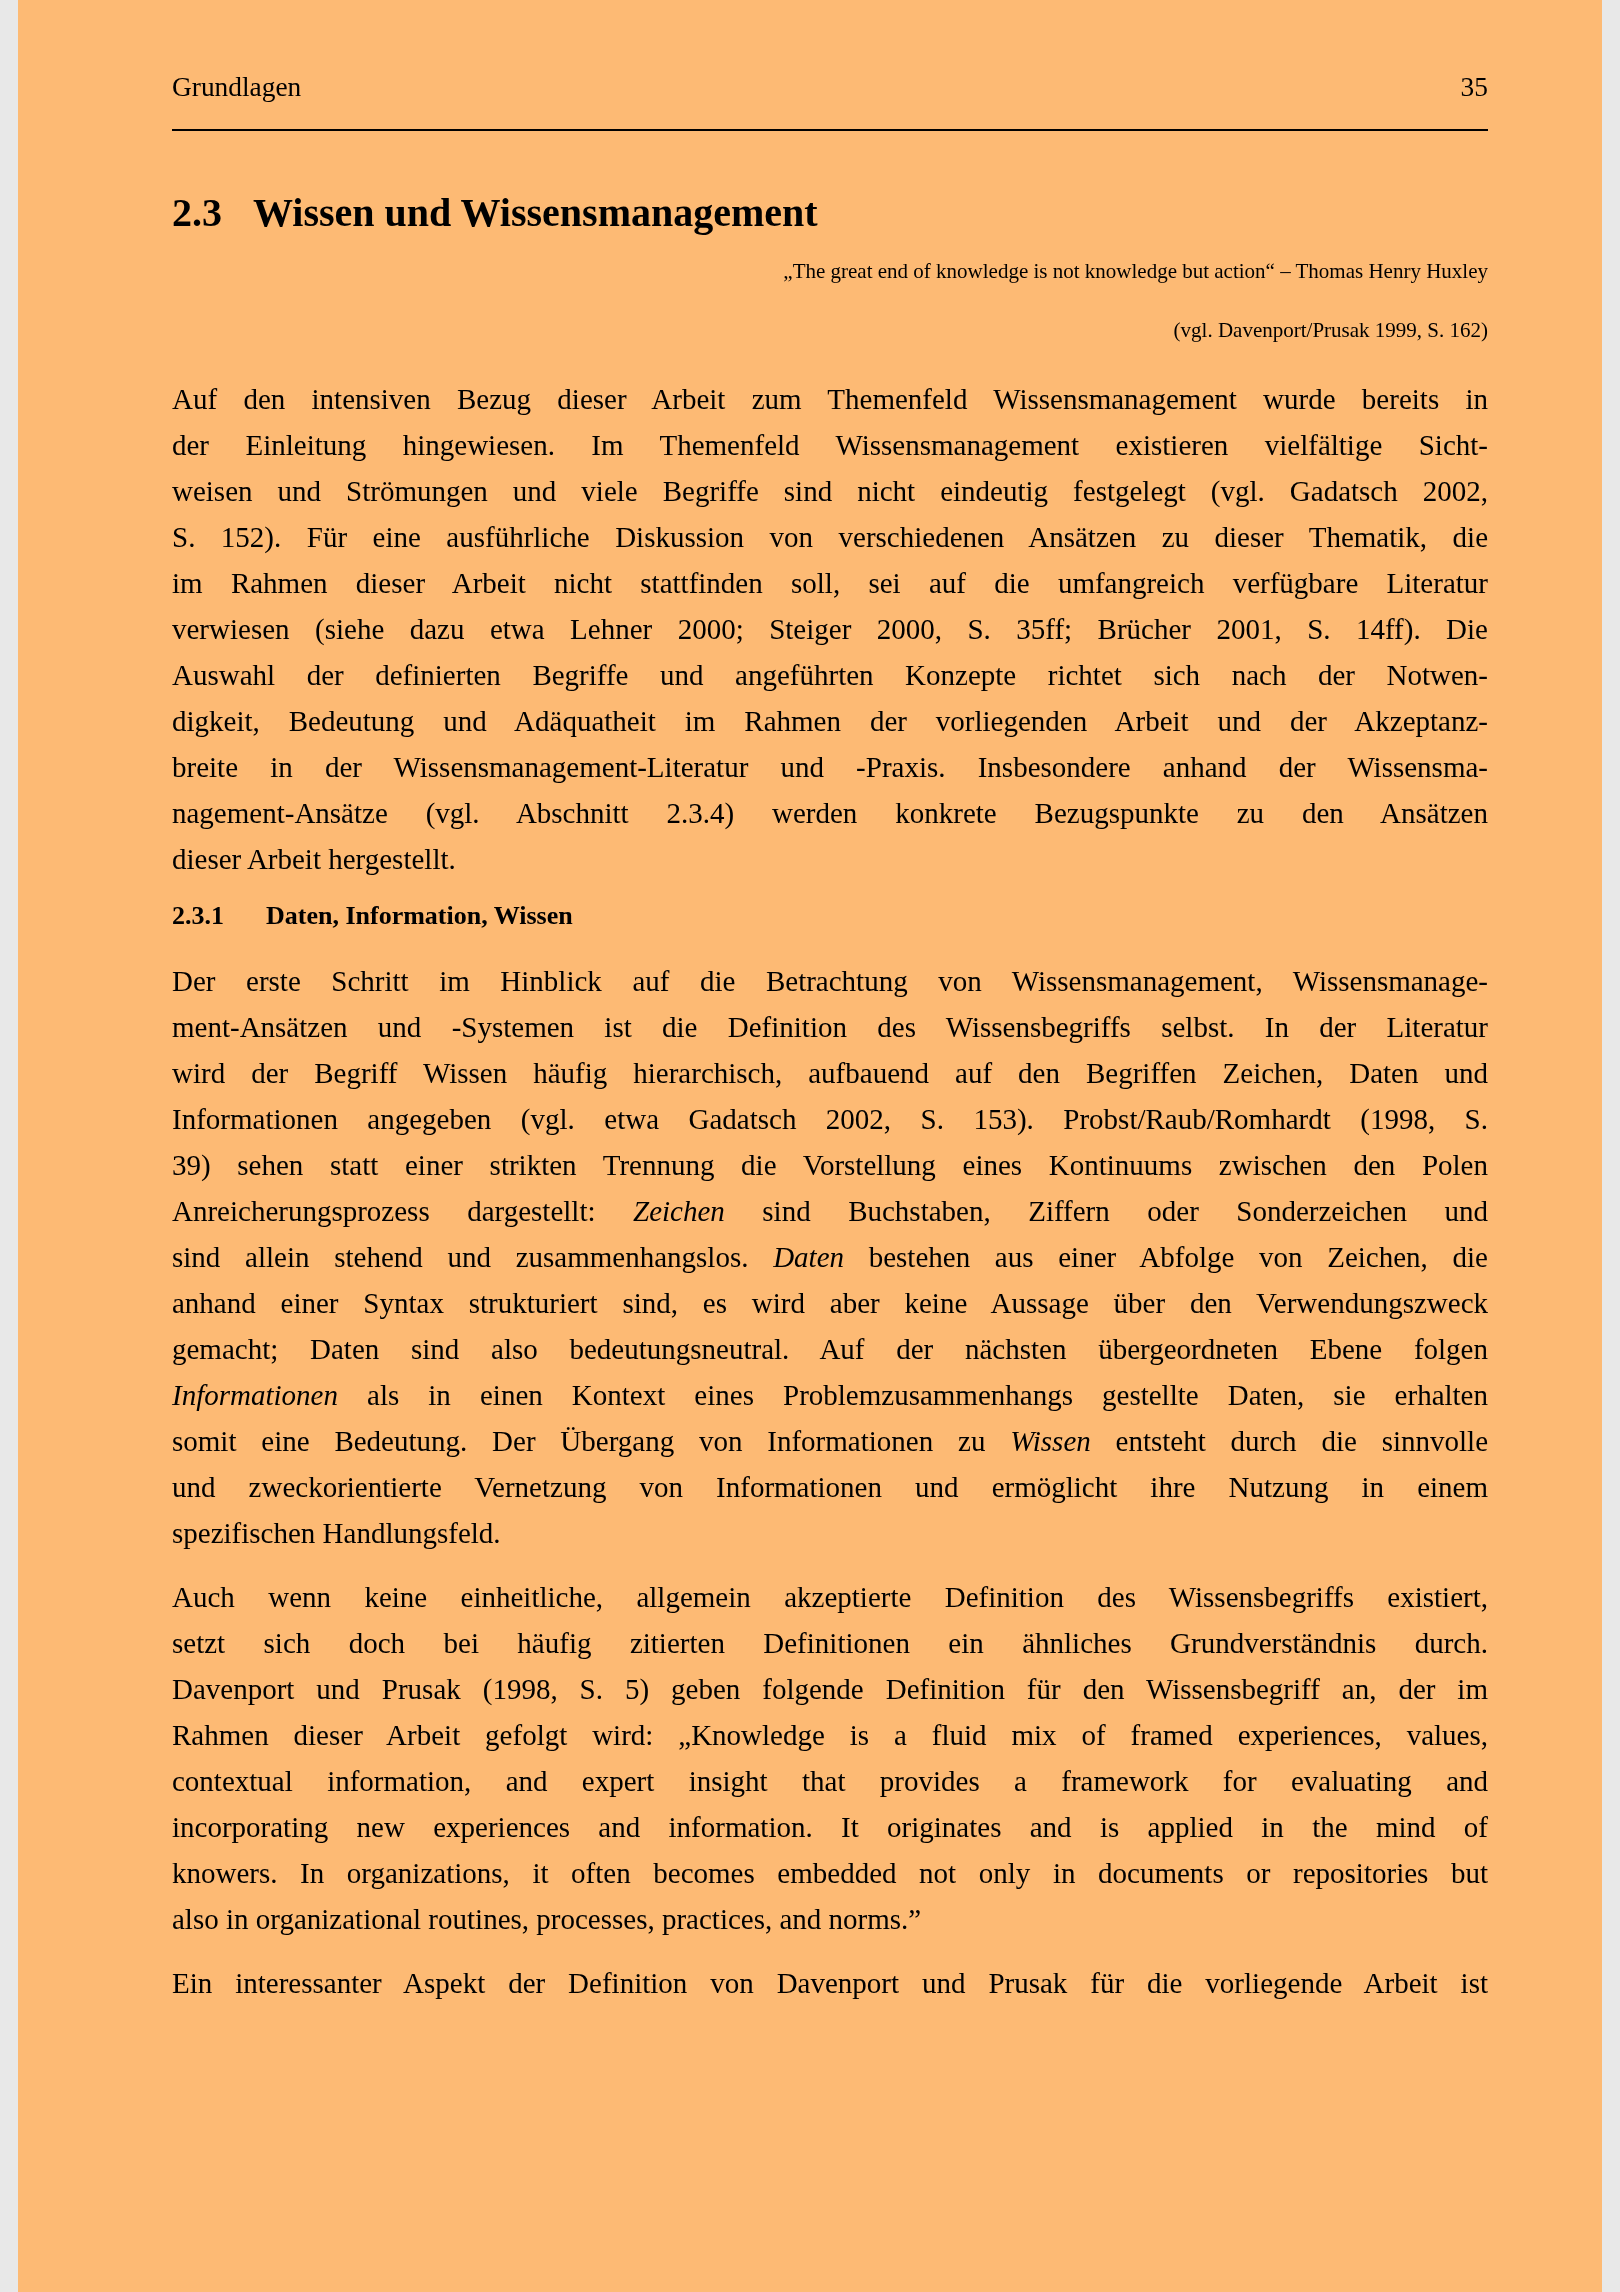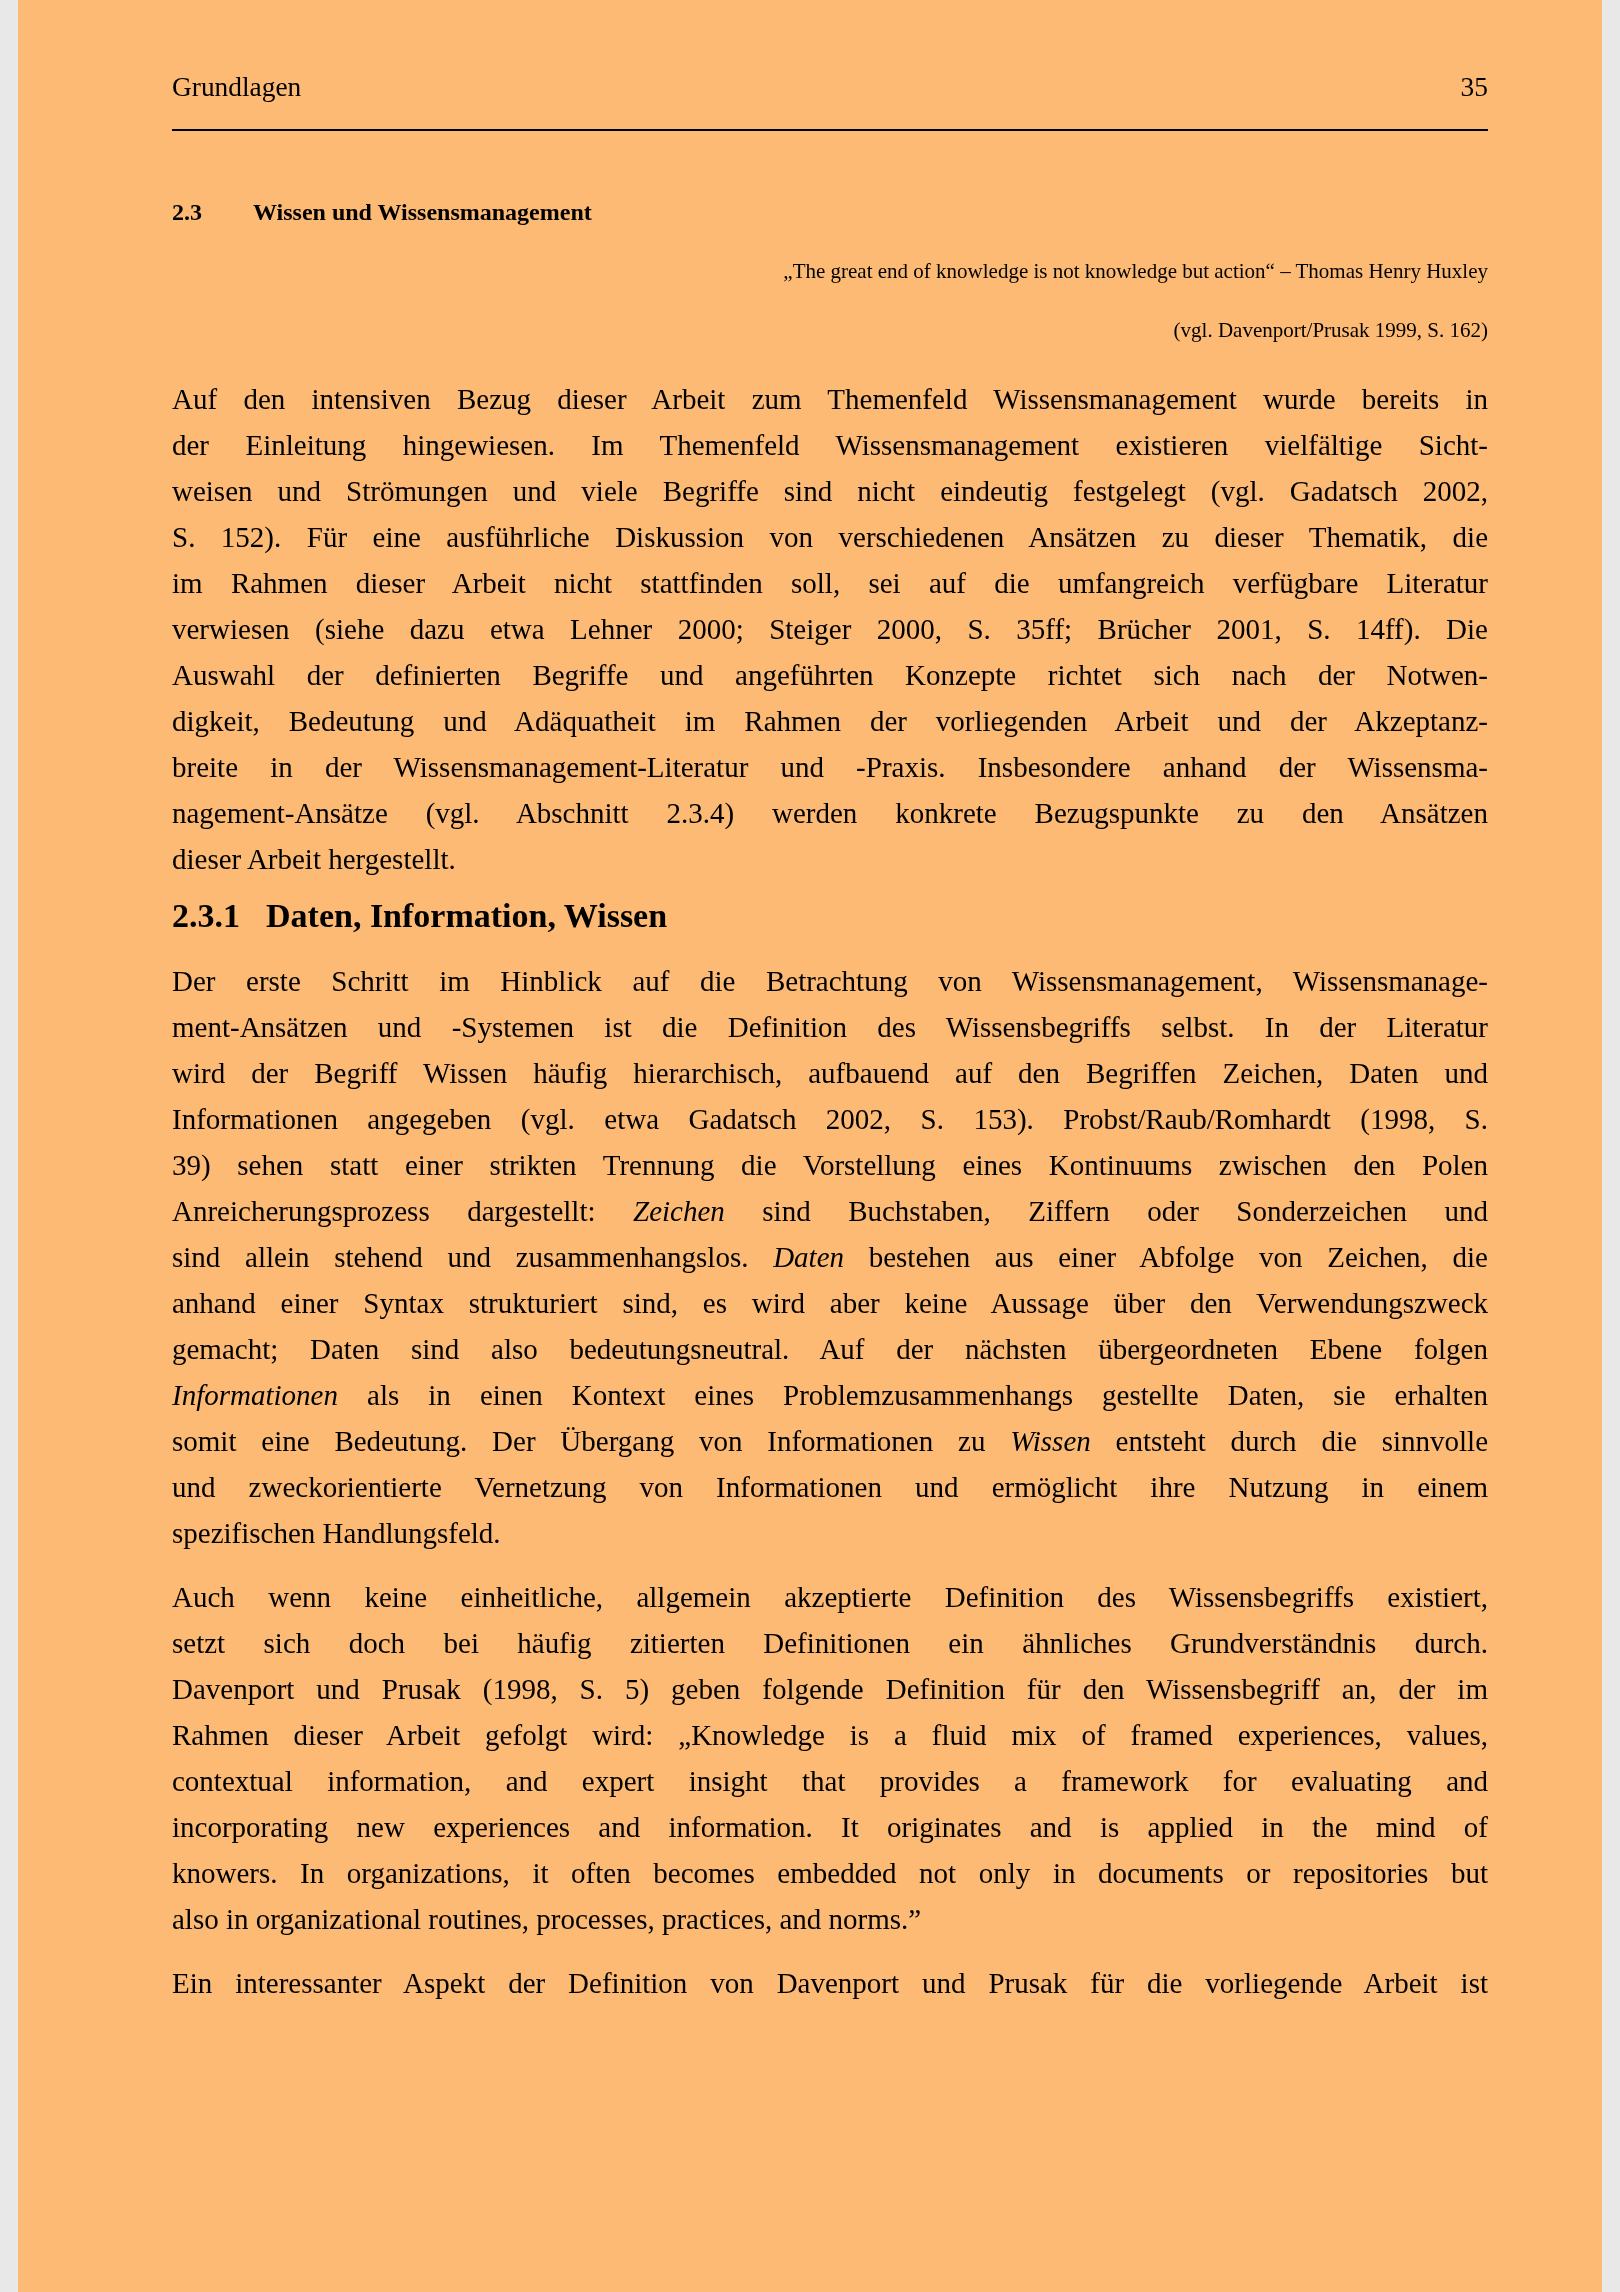--- a/index.html
+++ b/index.html
@@ -10,22 +10,22 @@
     font-family:Liberation Serif, serif;
     margin:0 auto;overflow:hidden;
   }
   .content{position:absolute;left:154px;top:71px;width:1316px;}
   .runhead{
     display:flex;justify-content:space-between;align-items:flex-end;
     font-size:27.4px;line-height:33px;
     padding-bottom:24.5px;border-bottom:2px solid #000;
   }
   .heading{font-weight:bold;}
-  .h2{margin-top:63px;font-size:24px;line-height:37px;}
-  .h3{margin-top:15.7px;margin-bottom:25px;font-size:34px;line-height:35px;}
+  .h2{margin-top:63px;font-size:40px;line-height:37px;}
+  .h3{margin-top:15.7px;margin-bottom:25px;font-size:26px;line-height:35px;}
   .h2 .hnum{display:inline-block;width:81px;}
   .h3 .hnum{display:inline-block;width:94px;}
   .quote{margin-top:11.8px;font-size:21px;line-height:59px;text-align:right;}
   .para{margin-top:18px;font-size:29px;line-height:46px;}
   .quote + .para{margin-top:15.7px;}
   .line{text-align:justify;text-align-last:justify;}
   .line.endline{text-align-last:left;}
   .line i{font-style:italic;}
 </style>
 </head>

